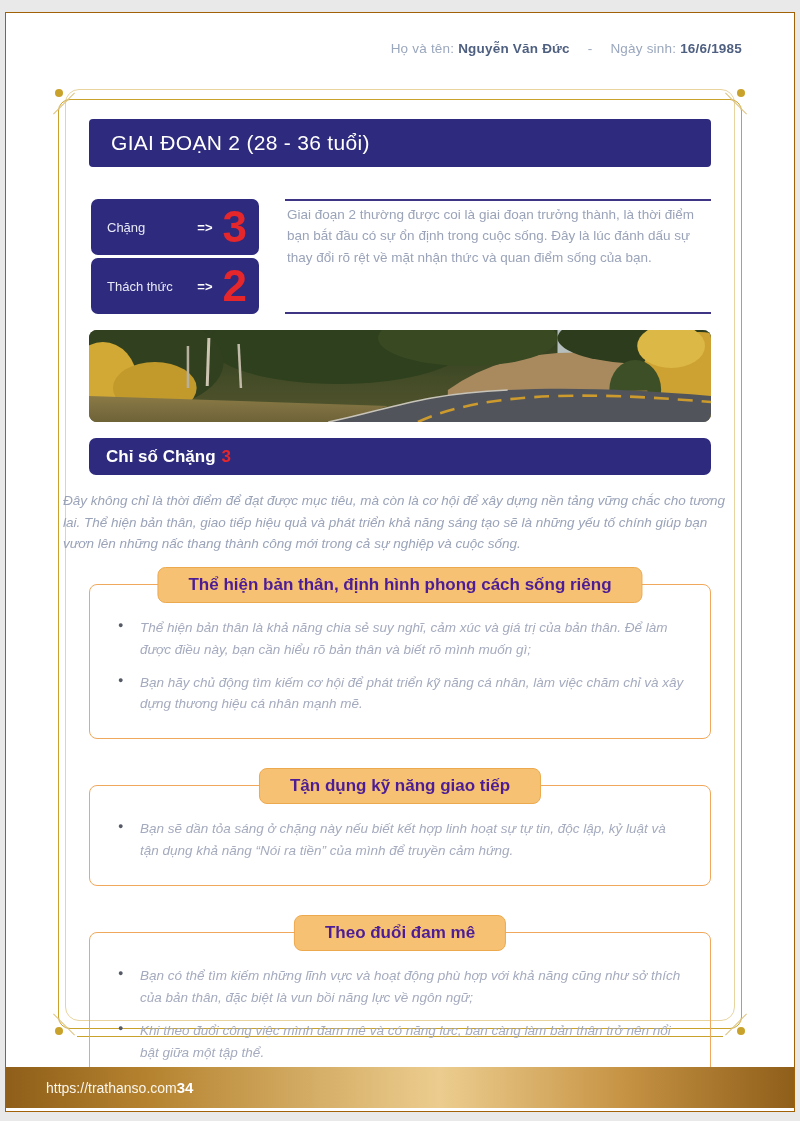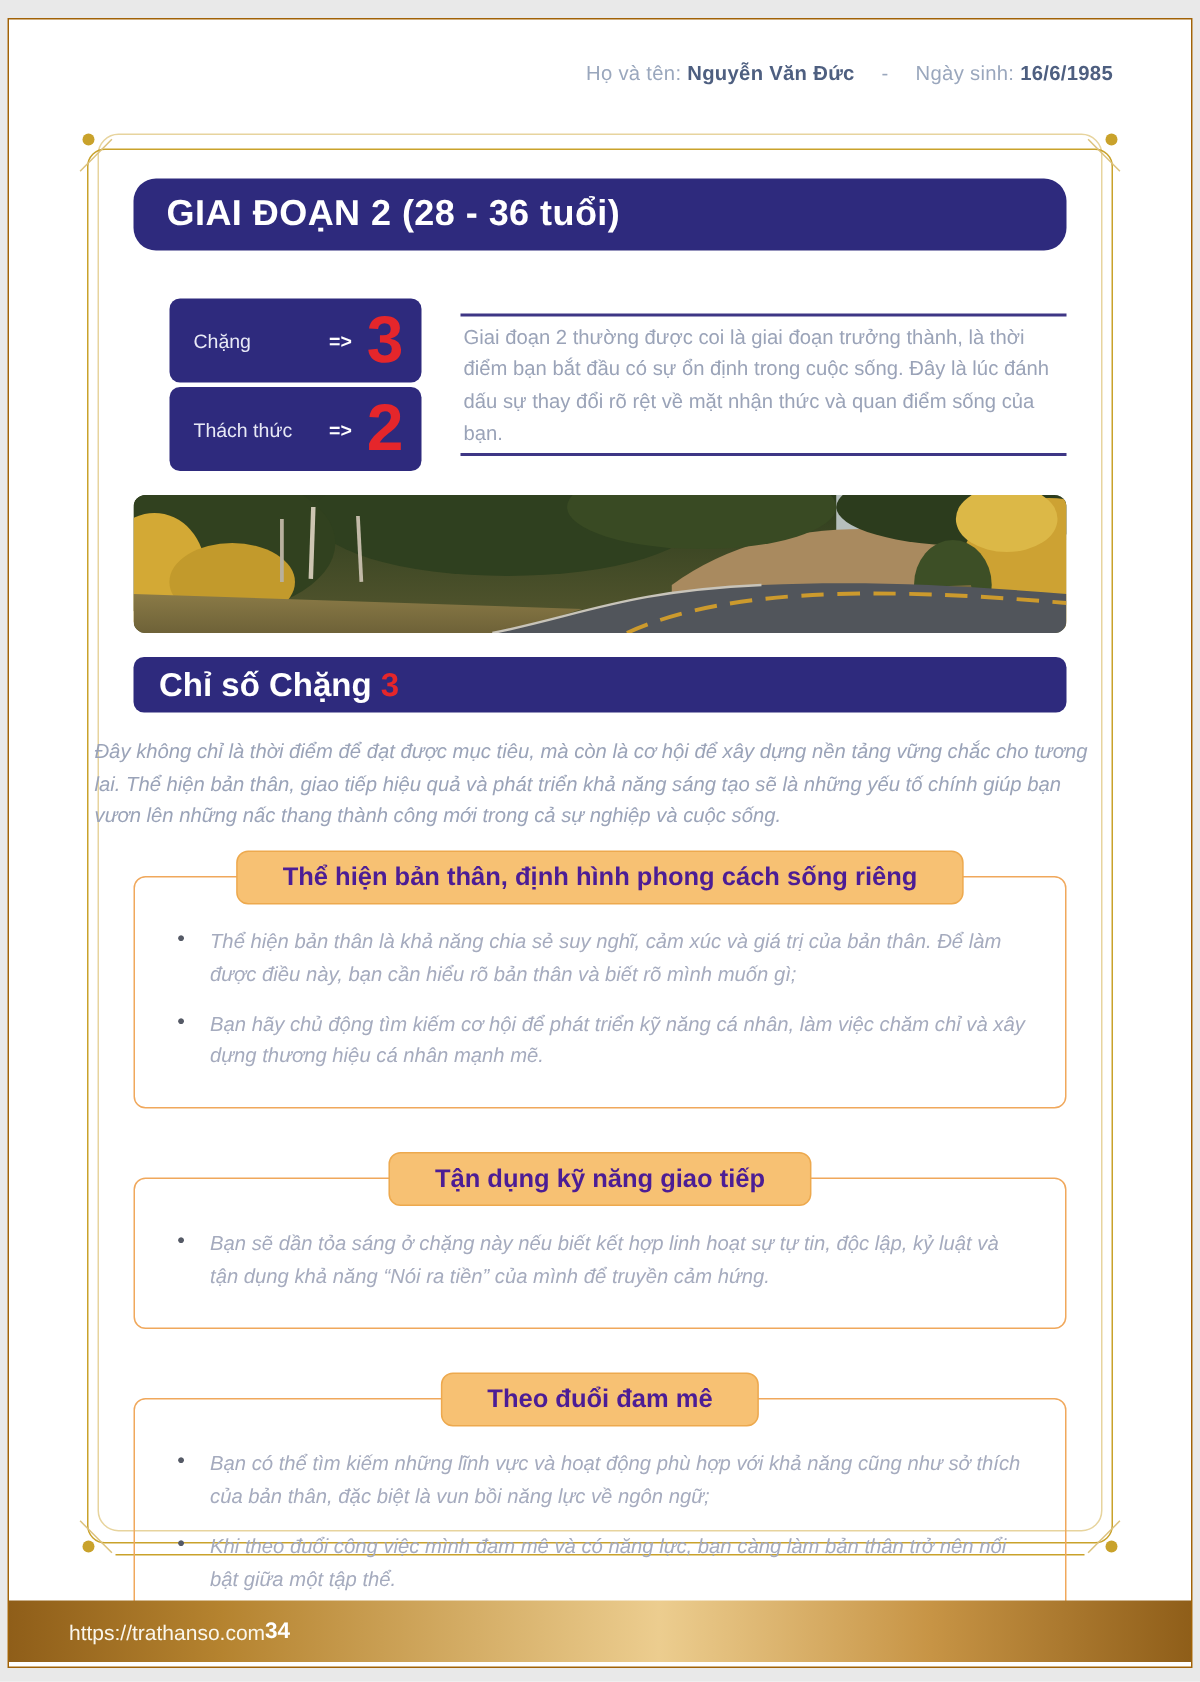--- a/index.html
+++ b/index.html
@@ -44,46 +44,46 @@
   .frame .chamfer.tl { top:14px; left:-4px; transform:rotate(-45deg); }
   .frame .chamfer.tr { top:14px; right:-4px; transform:rotate(45deg); }
   .frame .chamfer.bl { bottom:12px; left:-4px; transform:rotate(45deg); }
   .frame .chamfer.br { bottom:12px; right:-4px; transform:rotate(-45deg); }
 
   
   .content { position:absolute; top:76px; left:47px; right:47px; }
 
   .title-banner {
     margin:30px 36px 0; height:48px; line-height:48px;
-    background:#2e2a7d; border-radius:15px; padding:0 22px;
-    color:#ffffff; font-size:24px; font-weight:700; letter-spacing:.3px;
-  }
-
-  .indicator-row { display:flex; margin:32px 36px 0 60px; gap:26px;align-items:center; }
+    background:#2e2a7d; border-radius:4px; padding:0 22px;
+    color:#ffffff; font-size:21px; font-weight:400; letter-spacing:.3px;
+  }
+
+  .indicator-row { display:flex; margin:32px 36px 0 38px; gap:26px; }
   .ind-col { width:168px; display:flex; flex-direction:column; gap:3px; }
   .ind-box {
     background:#2e2a7d; border-radius:7px; height:56px;
     display:flex; align-items:center; padding:0 12px 0 16px;
   }
   .ind-label { color:#e8e9f6; font-size:13px; flex:1; }
   .ind-arrow { color:#ffffff; font-size:13px; font-weight:700; margin-right:10px; }
   .ind-value { color:#e5262b; font-size:44px; font-weight:700; line-height:1; }
 
   .intro-wrap { flex:1; border-top:2px solid #3e3685; border-bottom:2px solid #3e3685; padding:3px 2px; }
   .intro-text { color:#9aa3b8; font-size:13.5px; line-height:1.58; }
 
   .hero {
     margin:16px 36px 0; height:92px; border-radius:8px; overflow:hidden; position:relative;
   }
   .hero svg { display:block; width:100%; height:100%; }
 
   .section-banner {
     margin:16px 36px 0; height:37px; line-height:37px;
     background:#2e2a7d; border-radius:7px; padding:0 17px;
-    color:#ffffff; font-size:22px; font-weight:700;
+    color:#ffffff; font-size:17px; font-weight:700;
   }
   .section-banner .num { color:#e5262b; margin-left:6px; font-weight:700; }
 
   .section-desc {
     margin:15px 10px 0; color:#9aa3b8; font-size:13.5px; line-height:1.6;font-style:italic;
   }
 
   .cards { margin:0 36px; }
   .card {
     position:relative; border:1px solid #f0a85c; border-radius:8px;

